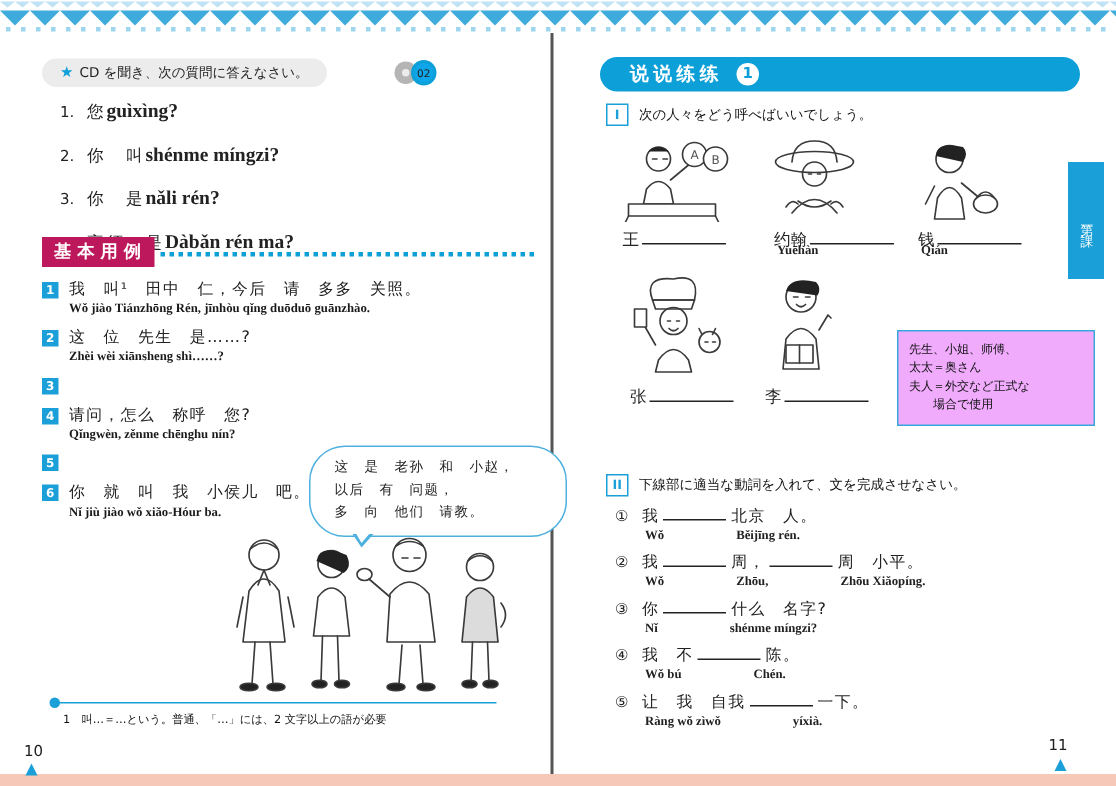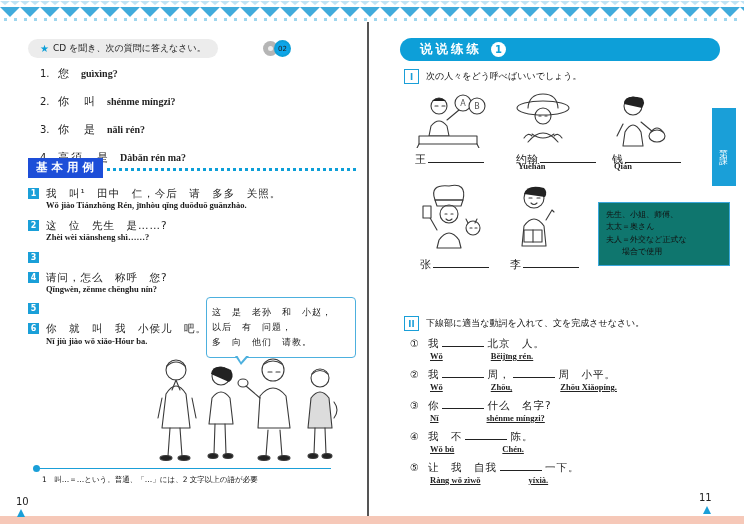--- a/index.html
+++ b/index.html
@@ -24,31 +24,31 @@
            background:#b5b5b5;}
   .cd-disc::after{content:"";position:absolute;left:5px;top:5px;width:5px;height:5px;border-radius:50%;
            background:#ececec;}
   .cd-num{position:absolute;left:274px;top:40px;width:13px;height:13px;border-radius:50%;
           border:2px solid #0d9fd8;background:#0ea5e9;color:#222;font-size:7px;font-weight:normal;
           display:flex;align-items:center;justify-content:center;z-index:2;}
   .questions{position:absolute;left:40px;top:66px;}
   .q-line{display:flex;align-items:baseline;margin-bottom:13px;}
   .q-num{font-size:10px;width:18px;}
   .q-hz{font-size:11px;letter-spacing:2px;}
-  .q-py{font-size:10px;font-family:"Liberation Serif","DejaVu Serif",serif;font-weight:bold;margin-left:10px;text-align:right;}
+  .q-py{font-size:13px;font-family:"Liberation Serif","DejaVu Serif",serif;font-weight:bold;text-align:right;}
   .bh-header{position:absolute;left:28px;top:158px;width:328px;display:flex;align-items:center;}
-  .bh-box{background:#1d4ed8;color:#fff;font-weight:bold;font-size:11.5px;letter-spacing:4px;
+  .bh-box{background:#be185d;color:#fff;font-weight:bold;font-size:11.5px;letter-spacing:4px;
           padding:2px 5px 3px 8px;white-space:nowrap;}
   .bh-dots{flex:1;border-bottom:3px dotted #0d9fd8;height:0;margin-left:4px;transform:translateY(1px);}
   .examples{position:absolute;left:28px;top:186px;}
   .ex{display:flex;gap:7px;margin-bottom:7px;}
   .ex-num{flex:0 0 auto;width:11px;height:11px;background:#1a9fd8;color:#fff;font-size:8px;font-weight:bold;
           text-align:center;line-height:11px;margin-top:2px;}
-  .bubble{position:absolute;left:206px;top:297px;width:138px;border:1.5px solid #4db0de;border-radius:4px;
-          background:#fff;padding:7px 5px;font-size:9px;line-height:1.65;letter-spacing:1px;z-index:3;}
+  .bubble{position:absolute;left:206px;top:297px;width:138px;border:1.5px solid #4db0de;border-radius:24px;
+          background:#fff;padding:7px 16px;font-size:9px;line-height:1.65;letter-spacing:1px;z-index:3;}
   .bubble::after{content:"";position:absolute;left:28px;bottom:-8px;width:0;height:0;
           border-left:6px solid transparent;border-right:8px solid transparent;border-top:9px solid #4db0de;}
   .bubble::before{content:"";position:absolute;left:30px;bottom:-5px;width:0;height:0;z-index:4;
           border-left:4px solid transparent;border-right:6px solid transparent;border-top:7px solid #fff;}
   .illus-left{position:absolute;left:148px;top:352px;}
   .footnote-rule{position:absolute;left:35px;top:468px;width:296px;border-top:1.5px solid #1a9fd8;}
   .footnote-rule::before{content:"";position:absolute;left:-2px;top:-4px;width:7px;height:7px;
           border-radius:50%;background:#1a9fd8;}
   .footnote-text{position:absolute;left:42px;top:475px;font-size:7.5px;color:#111;white-space:nowrap;}
   .pageno-left{position:absolute;left:16px;top:496px;font-size:10px;}
@@ -65,28 +65,28 @@
   .sec-head{position:absolute;display:flex;align-items:center;gap:7px;}
   .sec1-head{left:404px;top:69px;}
   .sec2-head{left:404px;top:316px;}
   .numeral-box{width:13px;height:13px;border:1.5px solid #1a9fd8;background:#fff;color:#1a9fd8;
           font-size:8.5px;font-weight:bold;display:flex;align-items:center;justify-content:center;}
   .sec-instr{font-size:9px;color:#111;}
   .fig{position:absolute;}
   .person-label{position:absolute;display:flex;align-items:baseline;}
   .person-label .hzl{font-size:11px;margin-right:2px;}
   .label-py{position:absolute;font-size:8.5px;font-family:"Liberation Serif","DejaVu Serif",serif;font-weight:bold;}
-  .note-box{position:absolute;left:598px;top:202px;width:116px;border:1.5px solid #3aa7dc;background:#0f766e;
+  .note-box{position:absolute;left:598px;top:220px;width:116px;border:1.5px solid #3aa7dc;background:#f0abfc;
           padding:6px 7px;font-size:8px;line-height:1.55;color:#111;}
   .exercises{position:absolute;left:410px;top:337px;}
   .ex2{margin-bottom:7px;}
   .ex2-hz{display:flex;align-items:baseline;font-size:10.5px;letter-spacing:1px;}
   .ex2-num{font-size:10px;margin-right:8px;}
   .ex2-py{display:flex;align-items:center;margin-left:20px;font-size:8.5px;
-          font-family:"Liberation Serif","DejaVu Serif",serif;font-weight:bold;text-decoration:underline;}
+          font-family:"Liberation Serif","DejaVu Serif",serif;font-weight:bold;}
   .side-tab{position:absolute;left:712px;top:108px;width:24px;height:78px;background:#1a9fd8;color:#fff;
           writing-mode:vertical-rl;display:flex;align-items:center;justify-content:center;
           font-size:8.5px;letter-spacing:3px;}
   .pageno-right{position:absolute;left:699px;top:492px;font-size:10px;}
   svg.lineart{stroke:#3a3a3a;stroke-width:1.1;fill:none;stroke-linecap:round;stroke-linejoin:round;}
 </style>
 </head>
 <body>
 
 <div class="page">

